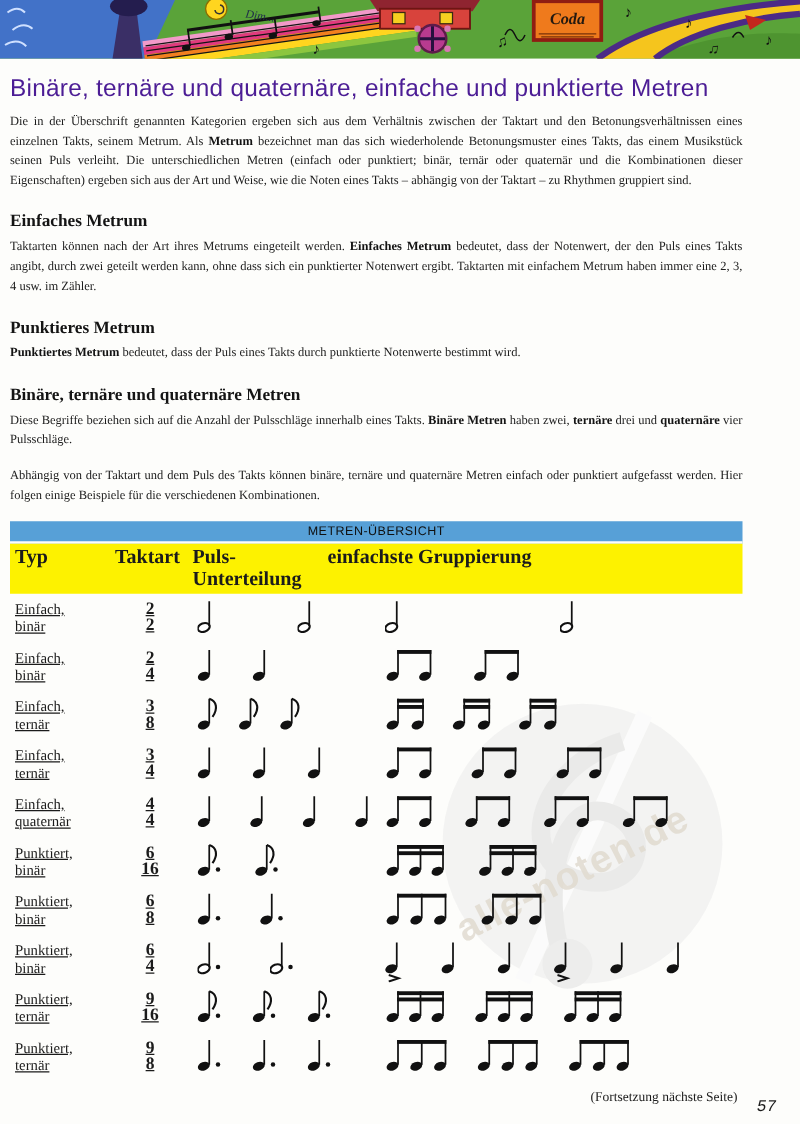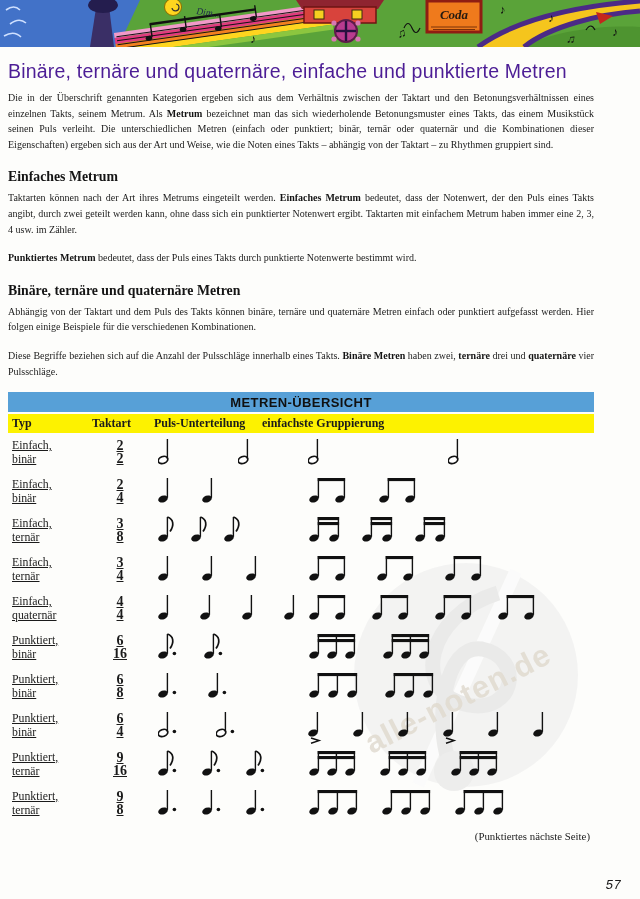--- a/index.html
+++ b/index.html
@@ -17,28 +17,28 @@
     color:#4c1d95;font-size:19.5px;letter-spacing:.2px;
     margin:13px 0 7px 0;
   }
   .para{font-size:10px;line-height:15.6px;text-align:justify;margin:0 0 13px 0;}
   .sec-h{font-size:13.8px;font-weight:bold;margin:17px 0 5px 0;}
   .para b,.sec-h{color:#141414;}
   
   .mtable{margin-top:3px;position:relative;z-index:1;}
   .band-title{
     background:#57a0d7;color:#101010;text-align:center;
-    font-family:"Liberation Sans", sans-serif;font-weight:bold;
-    font-size:13px;letter-spacing:.4px;padding:3px 0 2px 0;
+    font-family:"Liberation Sans", sans-serif;font-weight:normal;
+    font-size:10px;letter-spacing:.4px;padding:3px 0 2px 0;
     border-bottom:2px solid #fdfdfb;
   }
   .band-cols{
     background:#fdf200;display:grid;
     grid-template-columns:80px 62px 108px 1fr;
-    font-weight:bold;font-size:12px;padding:2px 0 2px 4px;
+    font-weight:bold;font-size:16px;padding:2px 0 2px 4px;
   }
   .rows{display:block;text-decoration:underline;}
   .trow{
     display:grid;grid-template-columns:80px 62px 158px 1fr;
     align-items:center;min-height:36px;padding:1px 0;
   }
   .typ{font-size:11.8px;line-height:1.18;padding-left:4px;}
   .tsig{
     width:36px;text-align:center;font-weight:bold;font-size:14px;
     line-height:.92;font-family:"Liberation Serif", serif;margin:0 auto 0 14px;
@@ -142,26 +142,27 @@
   <span class="wm-text">alle-noten.de</span>
 </div>
 
 <div class="content">
   <div class="page-title">Binäre, ternäre und quaternäre, einfache und punktierte Metren</div>
   <p class="para">Die in der Überschrift genannten Kategorien ergeben sich aus dem Verhältnis zwischen der Taktart und den Betonungsverhältnissen eines einzelnen Takts, seinem Metrum. Als <b>Metrum</b> bezeichnet man das sich wiederholende Betonungsmuster eines Takts, das einem Musikstück seinen Puls verleiht. Die unterschiedlichen Metren (einfach oder punktiert; binär, ternär oder quaternär und die Kombinationen dieser Eigenschaften) ergeben sich aus der Art und Weise, wie die Noten eines Takts – abhängig von der Taktart – zu Rhythmen gruppiert sind.</p>
 
   <div class="sec-h">Einfaches Metrum</div>
   <p class="para">Taktarten können nach der Art ihres Metrums eingeteilt werden. <b>Einfaches Metrum</b> bedeutet, dass der Notenwert, der den Puls eines Takts angibt, durch zwei geteilt werden kann, ohne dass sich ein punktierter Notenwert ergibt. Taktarten mit einfachem Metrum haben immer eine 2, 3, 4 usw. im Zähler.</p>
 
+  <div class="sec-h">Punktieres Metrum</div>
   <p class="para"><b>Punktiertes Metrum</b> bedeutet, dass der Puls eines Takts durch punktierte Notenwerte bestimmt wird.</p>
 
   <div class="sec-h">Binäre, ternäre und quaternäre Metren</div>
+  <p class="para">Diese Begriffe beziehen sich auf die Anzahl der Pulsschläge innerhalb eines Takts. <b>Binäre Metren</b> haben zwei, <b>ternäre</b> drei und <b>quaternäre</b> vier Pulsschläge.</p>
+
   <p class="para">Abhängig von der Taktart und dem Puls des Takts können binäre, ternäre und quaternäre Metren einfach oder punktiert aufgefasst werden. Hier folgen einige Beispiele für die verschiedenen Kombinationen.</p>
-
-  <p class="para">Diese Begriffe beziehen sich auf die Anzahl der Pulsschläge innerhalb eines Takts. <b>Binäre Metren</b> haben zwei, <b>ternäre</b> drei und <b>quaternäre</b> vier Pulsschläge.</p>
 
   <div class="mtable">
     <div class="band-title">METREN-ÜBERSICHT</div>
     <div class="band-cols">
       <span>Typ</span>
       <span>Taktart</span>
       <span>Puls-Unterteilung</span>
       <span>einfachste Gruppierung</span>
     </div>
     <div class="rows" id="rows">
@@ -621,16 +622,16 @@
                 <ellipse cx="44" cy="26" rx="4.9" ry="3.4" transform="rotate(-20 44 26)" fill="#111"></ellipse>
                 <line x1="48.4" y1="24.8" x2="48.4" y2="5" stroke="#111" stroke-width="1.4"></line>
                 <rect x="9.7" y="5" width="39.400000000000006" height="3.1" fill="#111"></rect>
               </svg>
             </div>
           </div>
   </div>
       </div>
   </div>
 
-  <div class="cont-note">(Punktiertes nächste Seite)</div>
+  <div class="cont-note">(Fortsetzung nächste Seite)</div>
 </div>
 
 <div class="page-num">57</div>
 
 </body></html>

